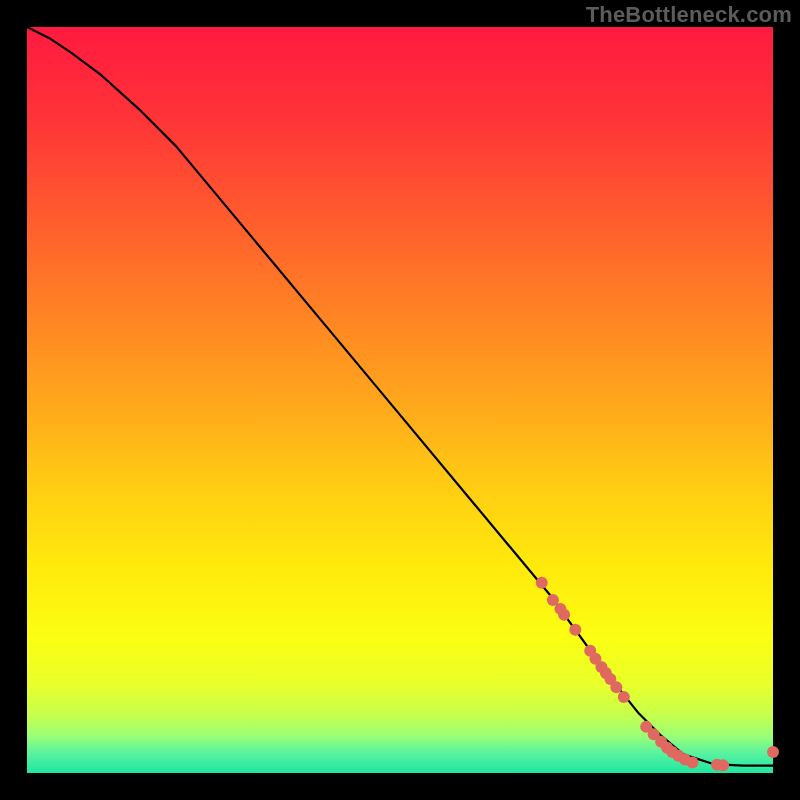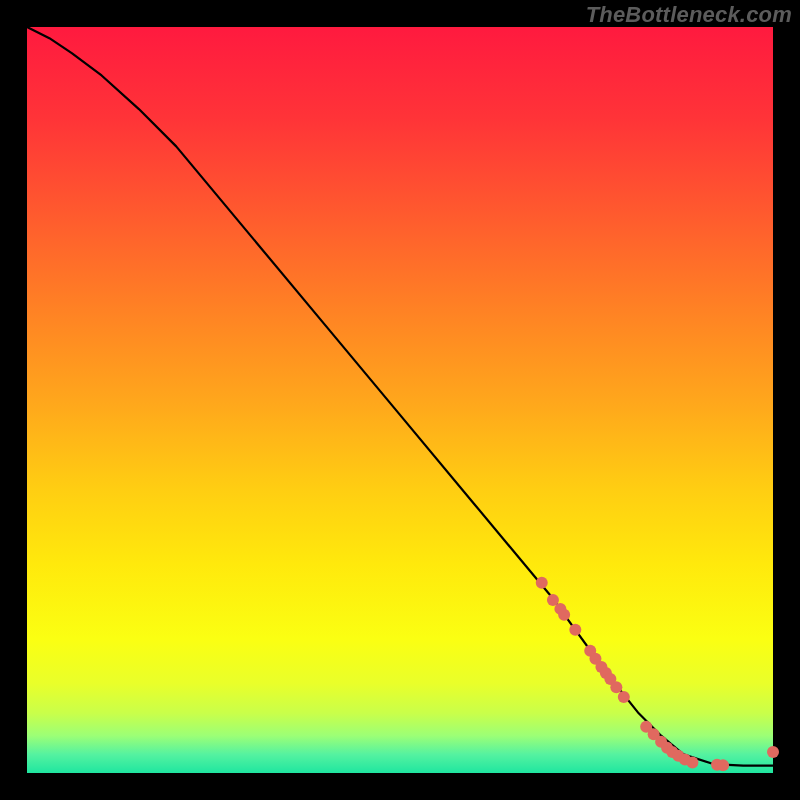--- a/index.html
+++ b/index.html
@@ -18,21 +18,20 @@
   .watermark {
     position: absolute;
     top: 2px;
     right: 8px;
     font-family: Arial, Helvetica, sans-serif;
     font-size: 22px;
     font-weight: 600;
     color: #5c5c5c;
     letter-spacing: 0.2px;
     user-select: none;
-    font-style: italic;
   }
   svg {
     position: absolute;
     left: 0;
     top: 0;
   }
 </style>
 </head>
 <body>
 

